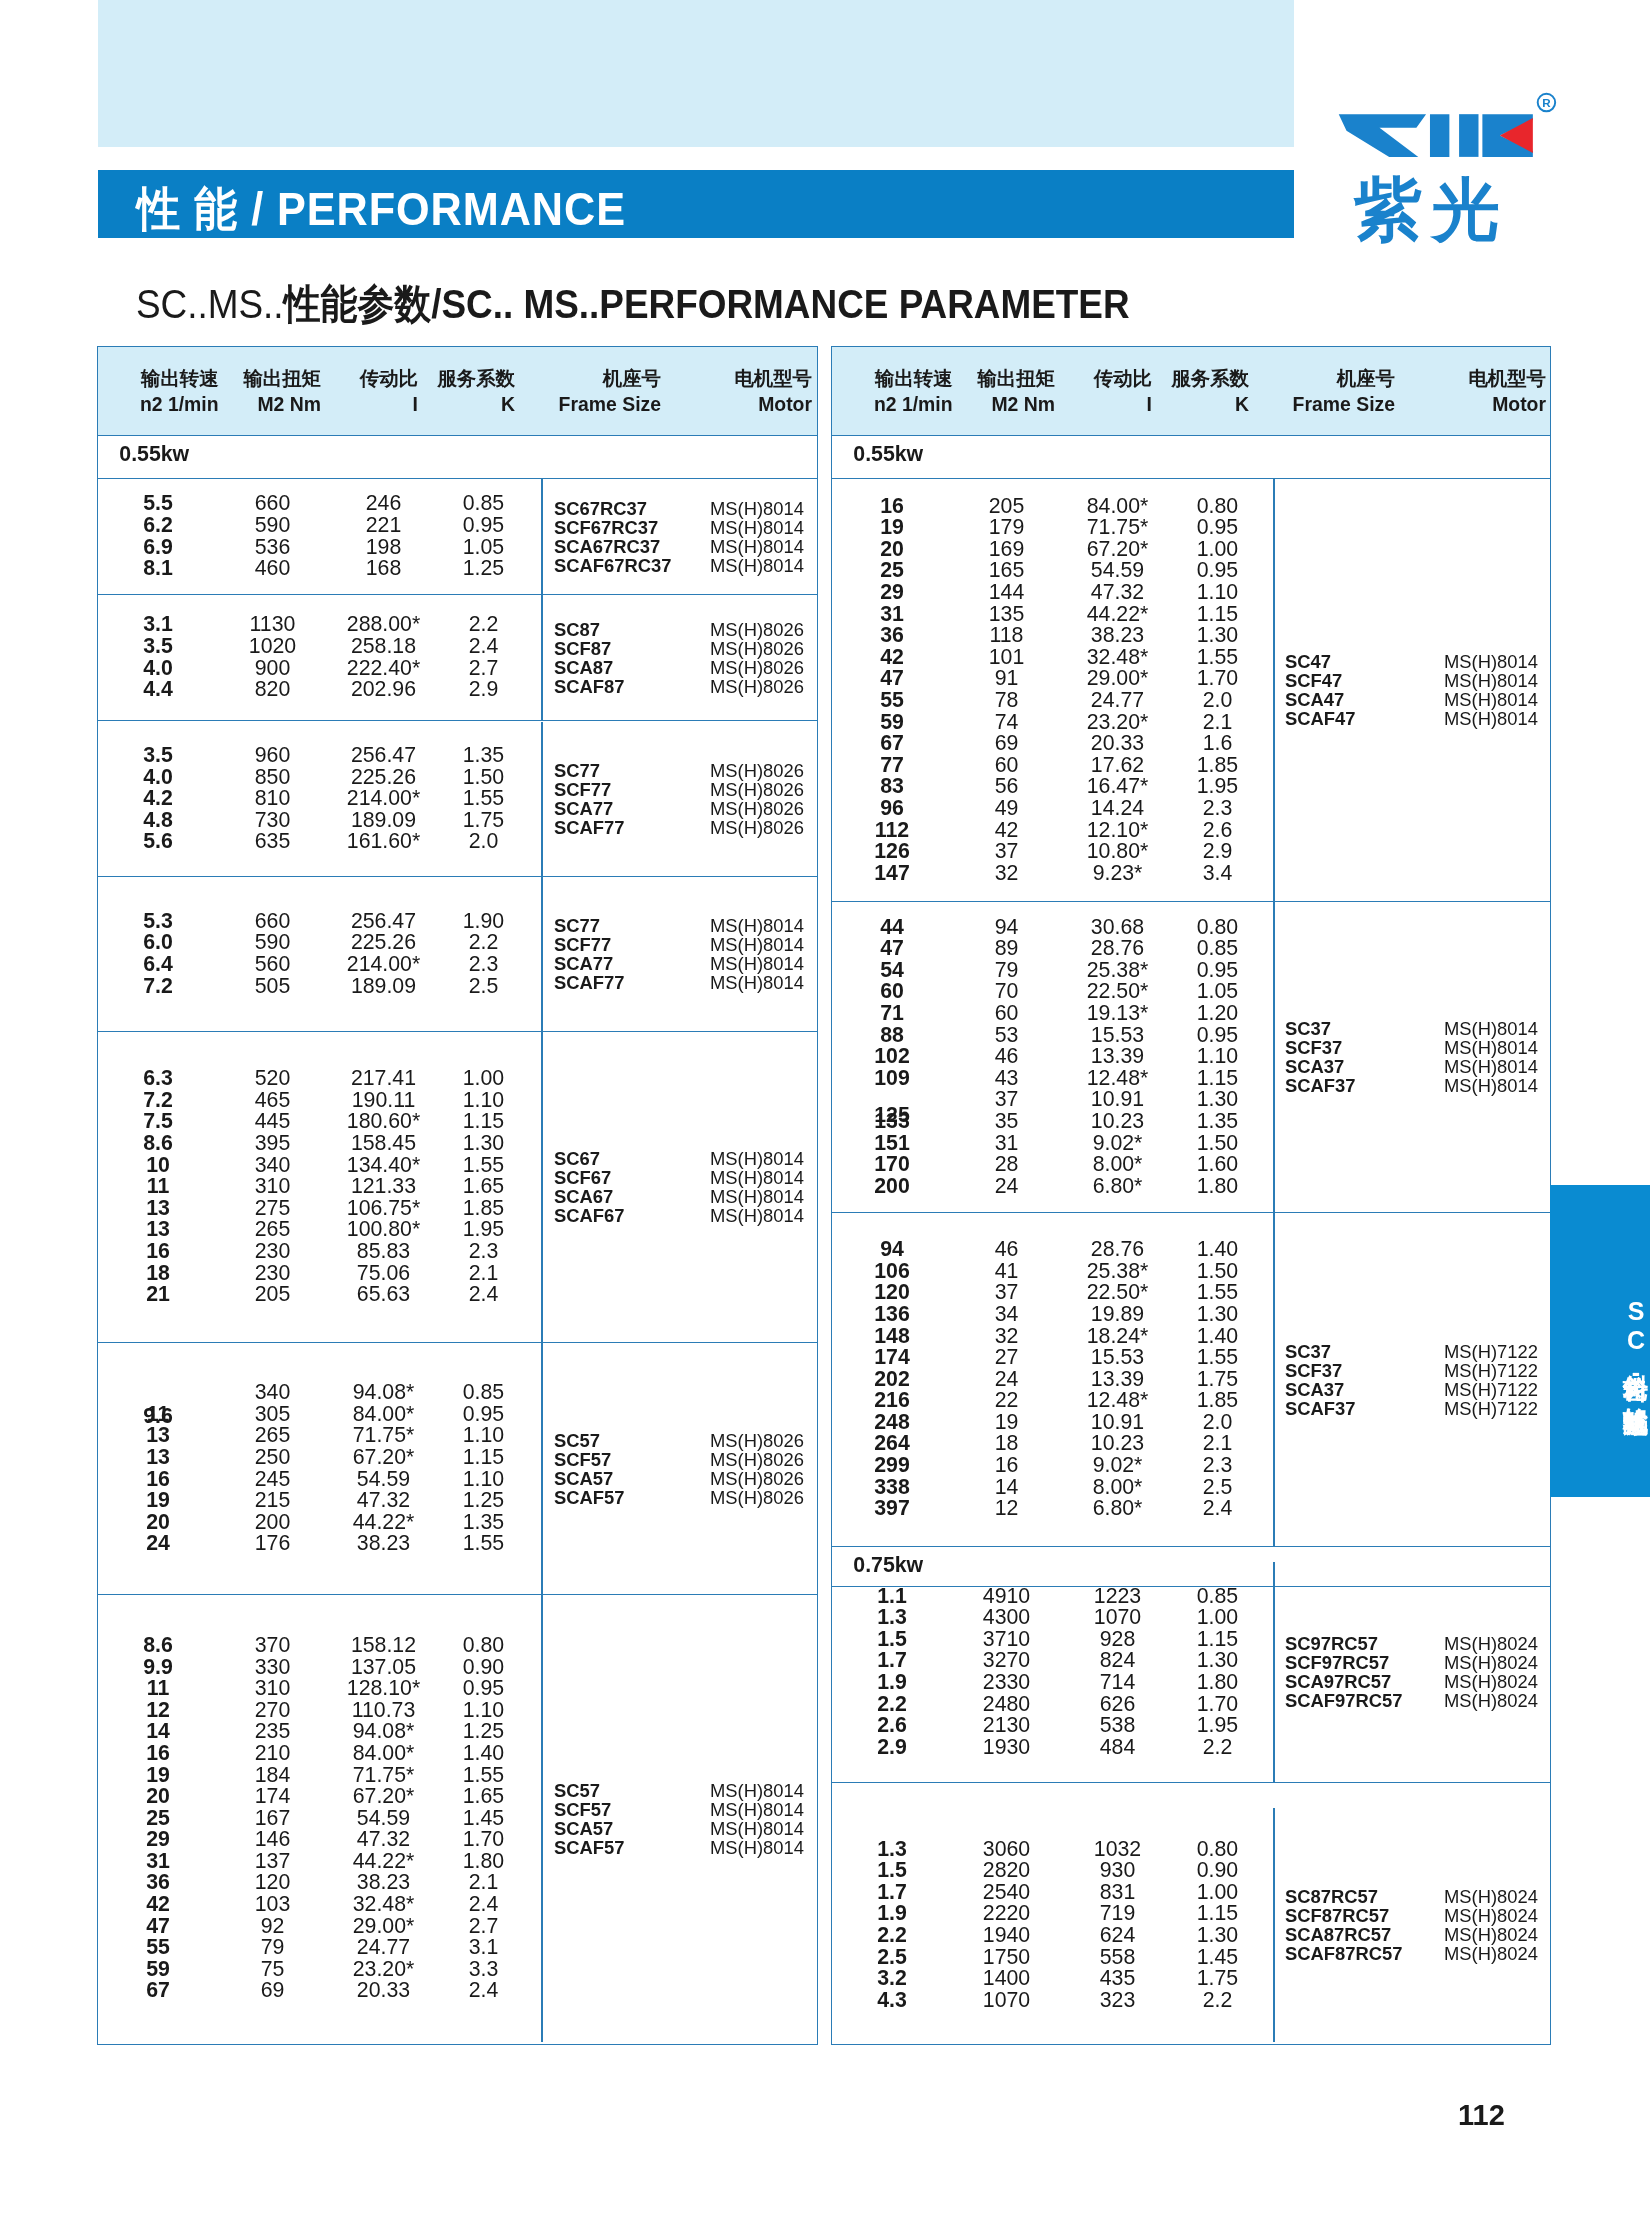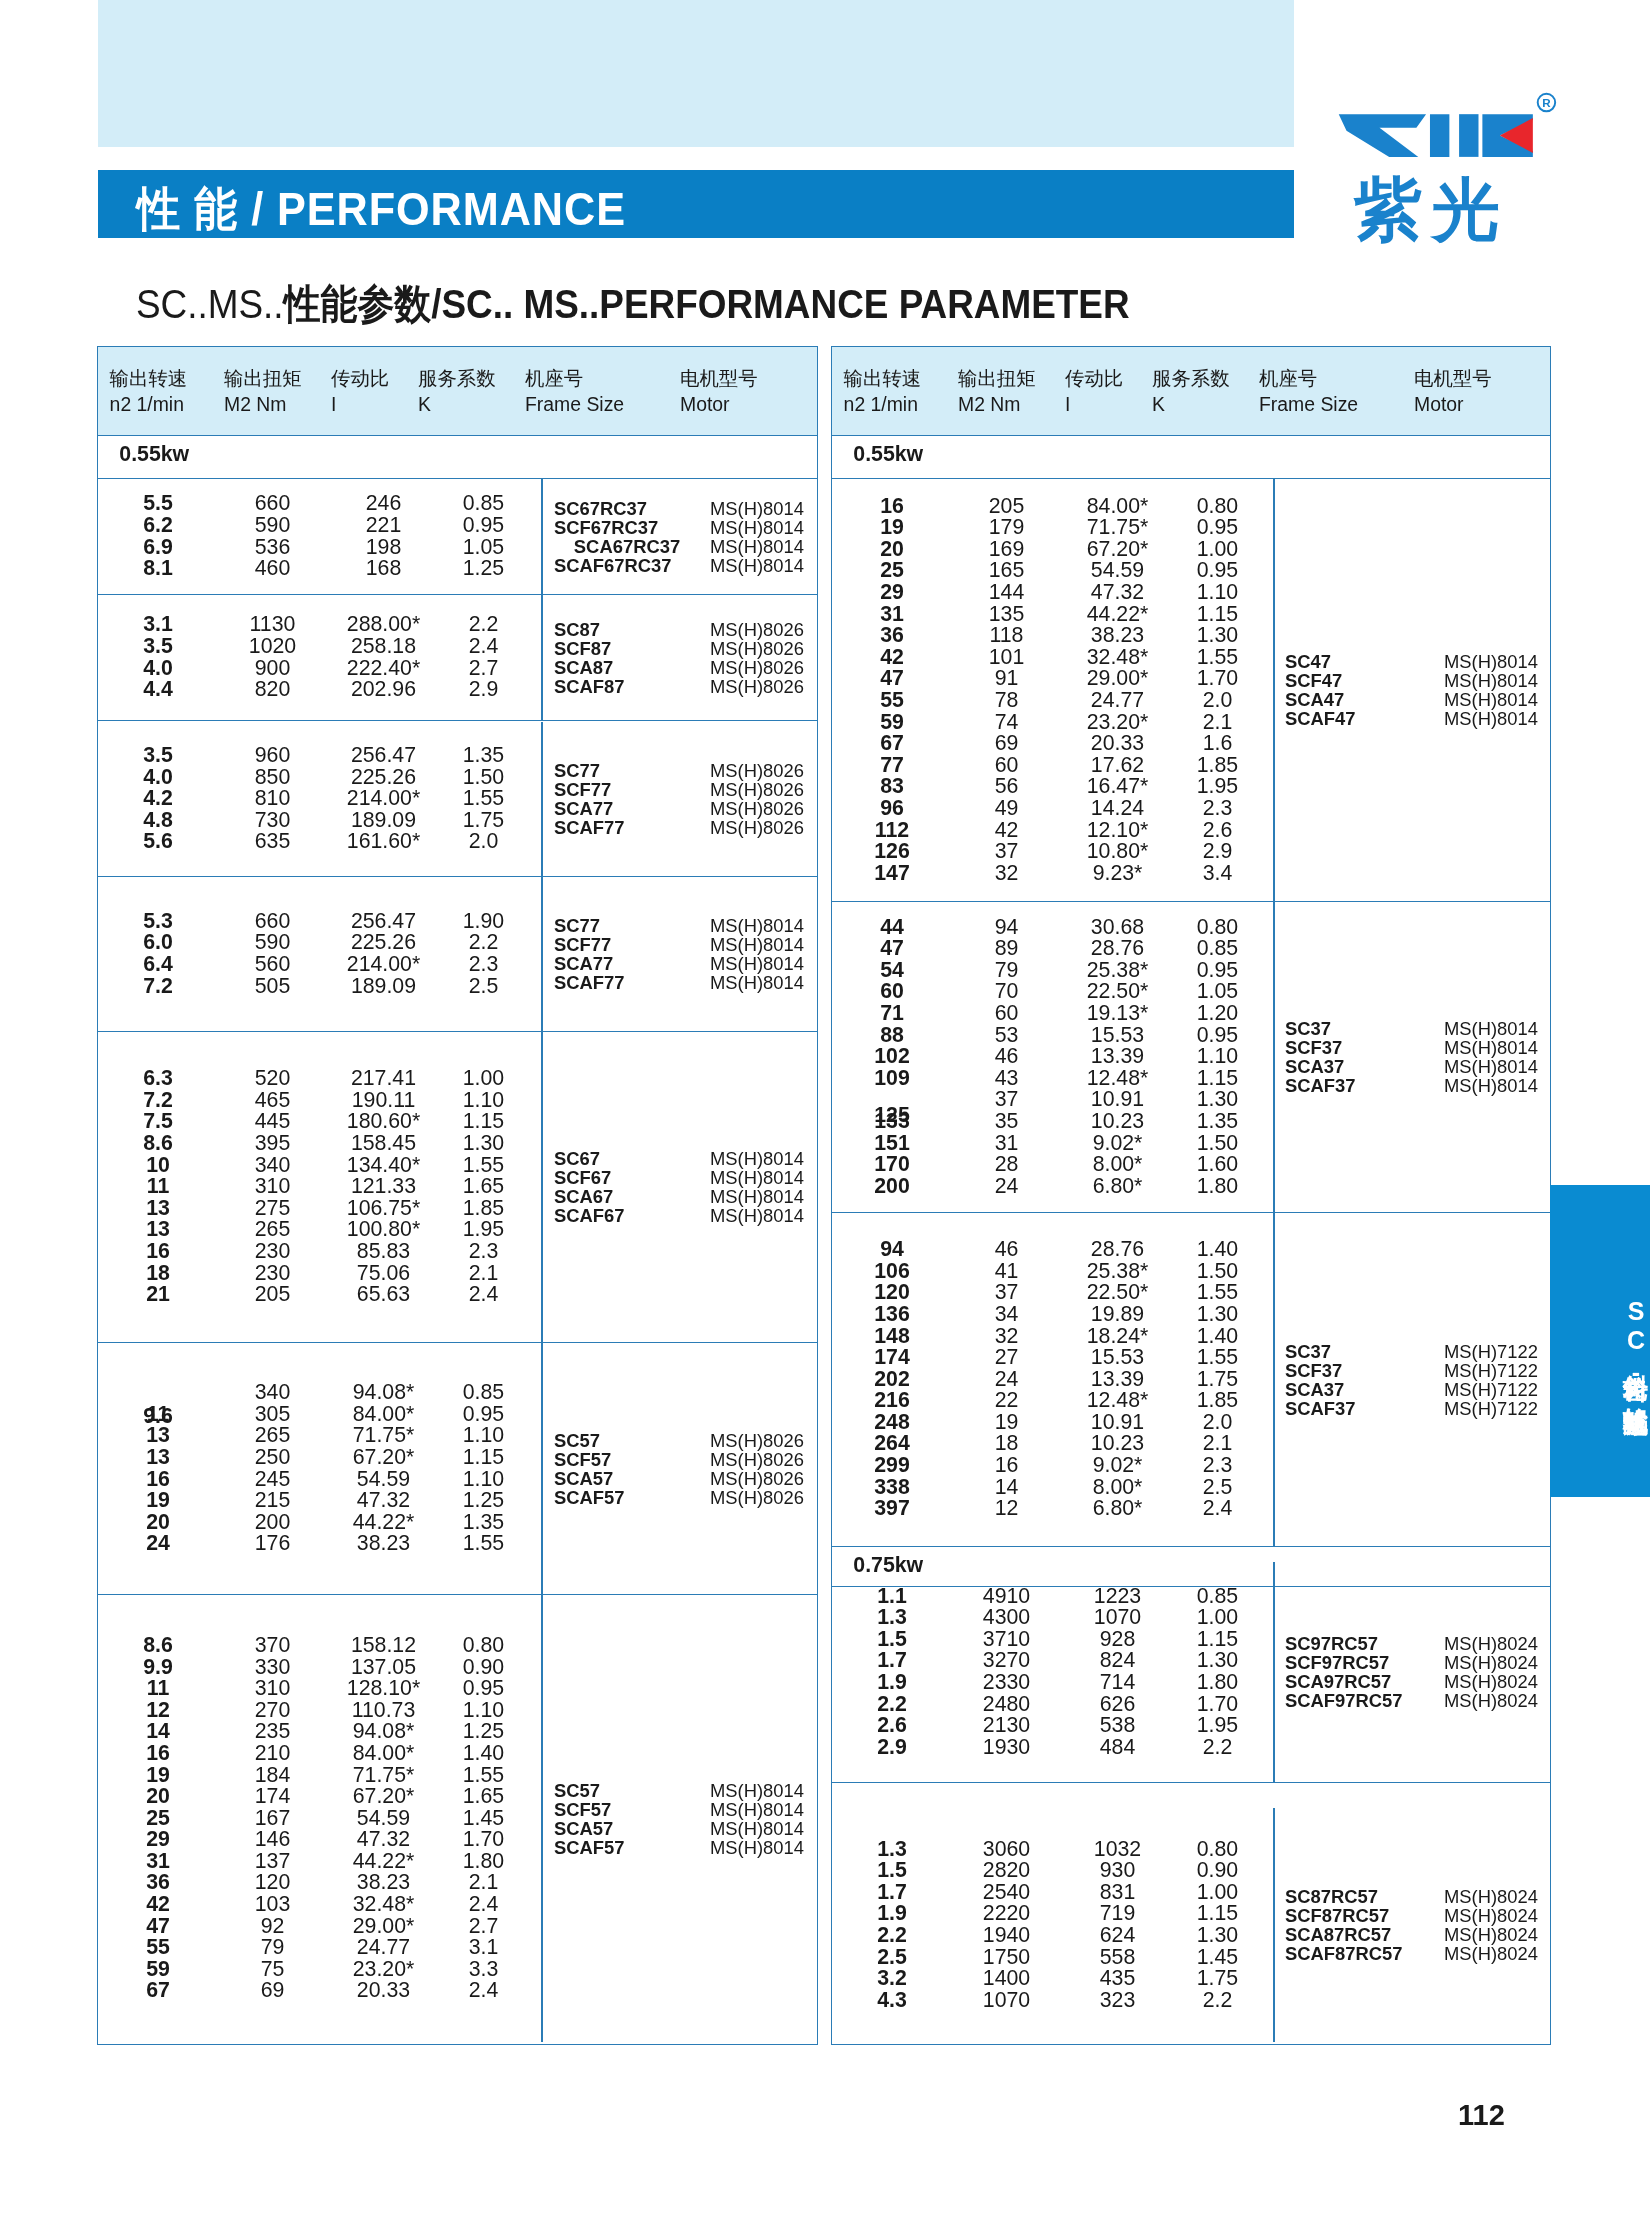--- a/index.html
+++ b/index.html
@@ -11,21 +11,21 @@
   .title-bar span { position: absolute; left: 39px; top: 7.8px; color: #ffffff; font-weight: bold; font-size: 47px; letter-spacing: 1px; transform: scaleX(0.92); transform-origin: left center; display: inline-block; }
 
   .logo { position: absolute; left: 1329px; top: 87px; width: 233px; height: 165px; }
   .logo-cn { position: absolute; left: 1354px; top: 165px; font-size: 68px; font-weight: bold; color: #1a82cc; letter-spacing: 9.7px; }
 
   .page-heading { position: absolute; left: 136px; top: 277px; font-size: 41px; font-weight: bold; color: #1a1a1a; transform: scaleX(0.9); transform-origin: left center; white-space: nowrap; }
   .page-heading .lead { font-weight: normal; }
 
   .ptable { position: absolute; border: 1.9px solid #2b7cb6; background: #ffffff; }
   .ptable .head { position: absolute; left: 0; right: 0; top: 0; height: 89px; background: #d3edf8; border-bottom: 1.9px solid #2b7cb6; }
-  .ptable .head .hcol { position: absolute; top: 17.5px; text-align: left; font-weight: normal; font-size: 19.4px; line-height: 26px; color: #1a1a1a; }
+  .ptable .head .hcol { position: absolute; top: 17.5px; text-align: right; font-weight: bold; font-size: 19.4px; line-height: 26px; color: #1a1a1a; }
   .ptable .head .hcol .cn { display: block; }
   .ptable .head .hcol .en { display: block; }
 
   .kwrow { position: absolute; left: 0; right: 0; border-bottom: 1.9px solid #2b7cb6; }
   .kwrow span { position: absolute; left: 21.3px; top: 5.8px; font-weight: bold; font-size: 21.3px; }
 
   .group { position: absolute; left: 0; right: 0; border-bottom: 1.9px solid #2b7cb6; }
   .group.last { border-bottom: none; }
   .group .divider { position: absolute; top: 0; bottom: 0; width: 1.9px; background: #2b7cb6; }
   .group .data { position: absolute; left: 0; top: 0; bottom: 0; display: flex; flex-direction: column; justify-content: center; }
@@ -127,21 +127,21 @@
       <div class="frames" style="left: 456px;">
         <div class="frow">
           <span class="fs" style="width: 146px;">SC67RC37</span>
           <span class="mt" style="width: 104px;">MS(H)8014</span>
         </div>
         <div class="frow">
           <span class="fs" style="width: 146px;">SCF67RC37</span>
           <span class="mt" style="width: 104px;">MS(H)8014</span>
         </div>
         <div class="frow">
-          <span class="fs" style="width: 146px; text-align: center;">SCA67RC37</span>
+          <span class="fs" style="width: 146px;">SCA67RC37</span>
           <span class="mt" style="width: 104px;">MS(H)8014</span>
         </div>
         <div class="frow">
           <span class="fs" style="width: 146px;">SCAF67RC37</span>
           <span class="mt" style="width: 104px;">MS(H)8014</span>
         </div>
       </div>
     </div>
     <div class="group" style="top: 248px; height: 126px;">
       <div class="divider" style="left: 443px;"></div>

